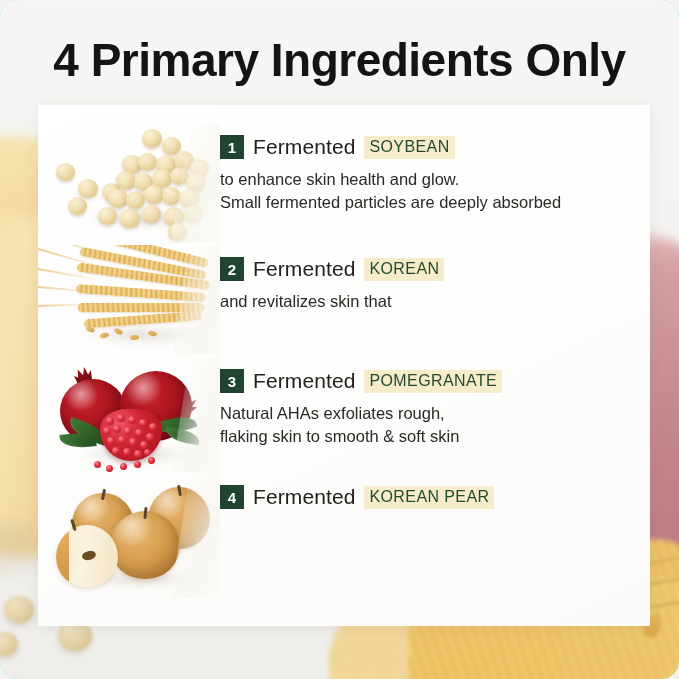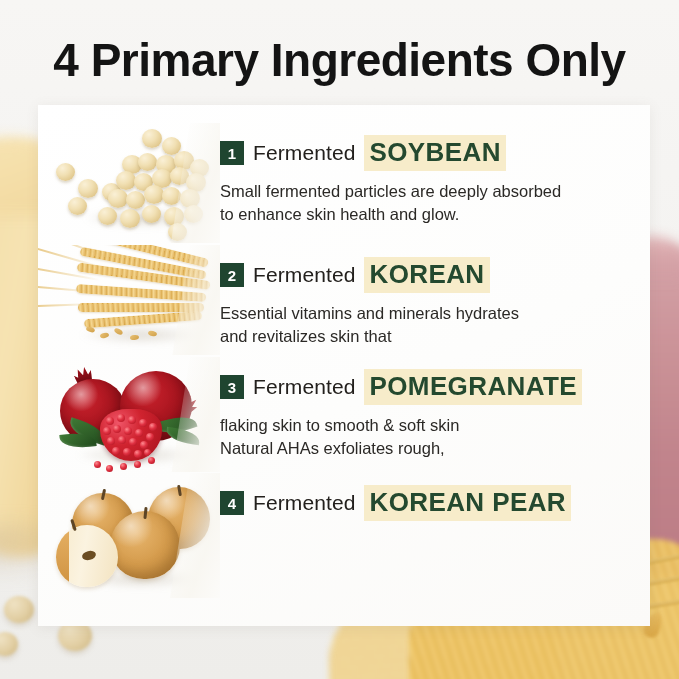--- a/index.html
+++ b/index.html
@@ -13,20 +13,21 @@
     font-family: "Liberation Sans", sans-serif;
     background: #f4f3f1;
   }
 
   .poster {
     position: relative;
     width: 679px;
     height: 679px;
     overflow: hidden;
     background: #5eead4;
+    border-radius: 18px;
   }
 
   
   .bg-layer {
     position: absolute;
     inset: 0;
     overflow: hidden;
   }
   .bg-base {
     position: absolute;
@@ -278,22 +279,22 @@
     line-height: 1;
     flex: 0 0 24px;
   }
   .fermented {
     font-size: 21px;
     font-weight: 400;
     color: #23201d;
     letter-spacing: 0.1px;
   }
   .ingredient {
-    font-size: 26px;
-    font-weight: 700;
+    font-size: 16px;
+    font-weight: 400;
     color: #24492f;
     letter-spacing: 0.4px;
     background: #f7ecca;
     padding: 2px 5px 3px 5px;
     box-decoration-break: clone;
   }
   .desc {
     margin-top: 9px;
     font-size: 16.5px;
     line-height: 1.42;
@@ -493,22 +494,22 @@
           <div class="thumb-sheen"></div>
         </div>
       </div>
       <div class="text-col">
         <div class="head-line">
           <span class="num-badge">1</span>
           <span class="fermented">Fermented</span>
           <span class="ingredient">SOYBEAN</span>
         </div>
         <div class="desc">
+          <span>to enhance skin health and glow.</span>
           <span>Small fermented particles are deeply absorbed</span>
-          <span>to enhance skin health and glow.</span>
         </div>
       </div>
     </div>
 
     <div class="row r2">
       <div class="thumb">
         <div class="thumb-inner">
           <div class="thumb-shadow" style="left:40px; top:80px; width:128px; height:20px;"></div>
           <div class="barley-stalk" style="right:12px; top:14px; width:120px; transform: rotate(14deg);"></div>
           <div class="barley-stalk" style="right:14px; top:26px; width:128px; transform: rotate(11deg);"></div>
@@ -529,21 +530,20 @@
           <div class="thumb-sheen"></div>
         </div>
       </div>
       <div class="text-col">
         <div class="head-line">
           <span class="num-badge">2</span>
           <span class="fermented">Fermented</span>
           <span class="ingredient">KOREAN</span>
         </div>
         <div class="desc">
-          <span>Essential vitamins and minerals hydrates</span>
           <span>and revitalizes skin that</span>
         </div>
       </div>
     </div>
 
     <div class="row r3">
       <div class="thumb">
         <div class="thumb-inner">
           <div class="thumb-shadow" style="left:36px; top:88px; width:126px; height:20px;"></div>
           <div class="pom-crown" style="left:36px; top:10px; transform: rotate(-16deg);"></div>
@@ -582,22 +582,22 @@
           <div class="thumb-sheen"></div>
         </div>
       </div>
       <div class="text-col">
         <div class="head-line">
           <span class="num-badge">3</span>
           <span class="fermented">Fermented</span>
           <span class="ingredient">POMEGRANATE</span>
         </div>
         <div class="desc">
+          <span>Natural AHAs exfoliates rough,</span>
           <span>flaking skin to smooth &amp; soft skin</span>
-          <span>Natural AHAs exfoliates rough,</span>
         </div>
       </div>
     </div>
 
     <div class="row r4">
       <div class="thumb">
         <div class="thumb-inner">
           <div class="thumb-shadow" style="left:40px; top:96px; width:124px; height:20px;"></div>
           <div class="pear" style="left:34px; top:20px; width:62px; height:60px;"></div>
           <div class="pear-stem" style="left:64px; top:16px; height:11px; transform: rotate(12deg);"></div>

